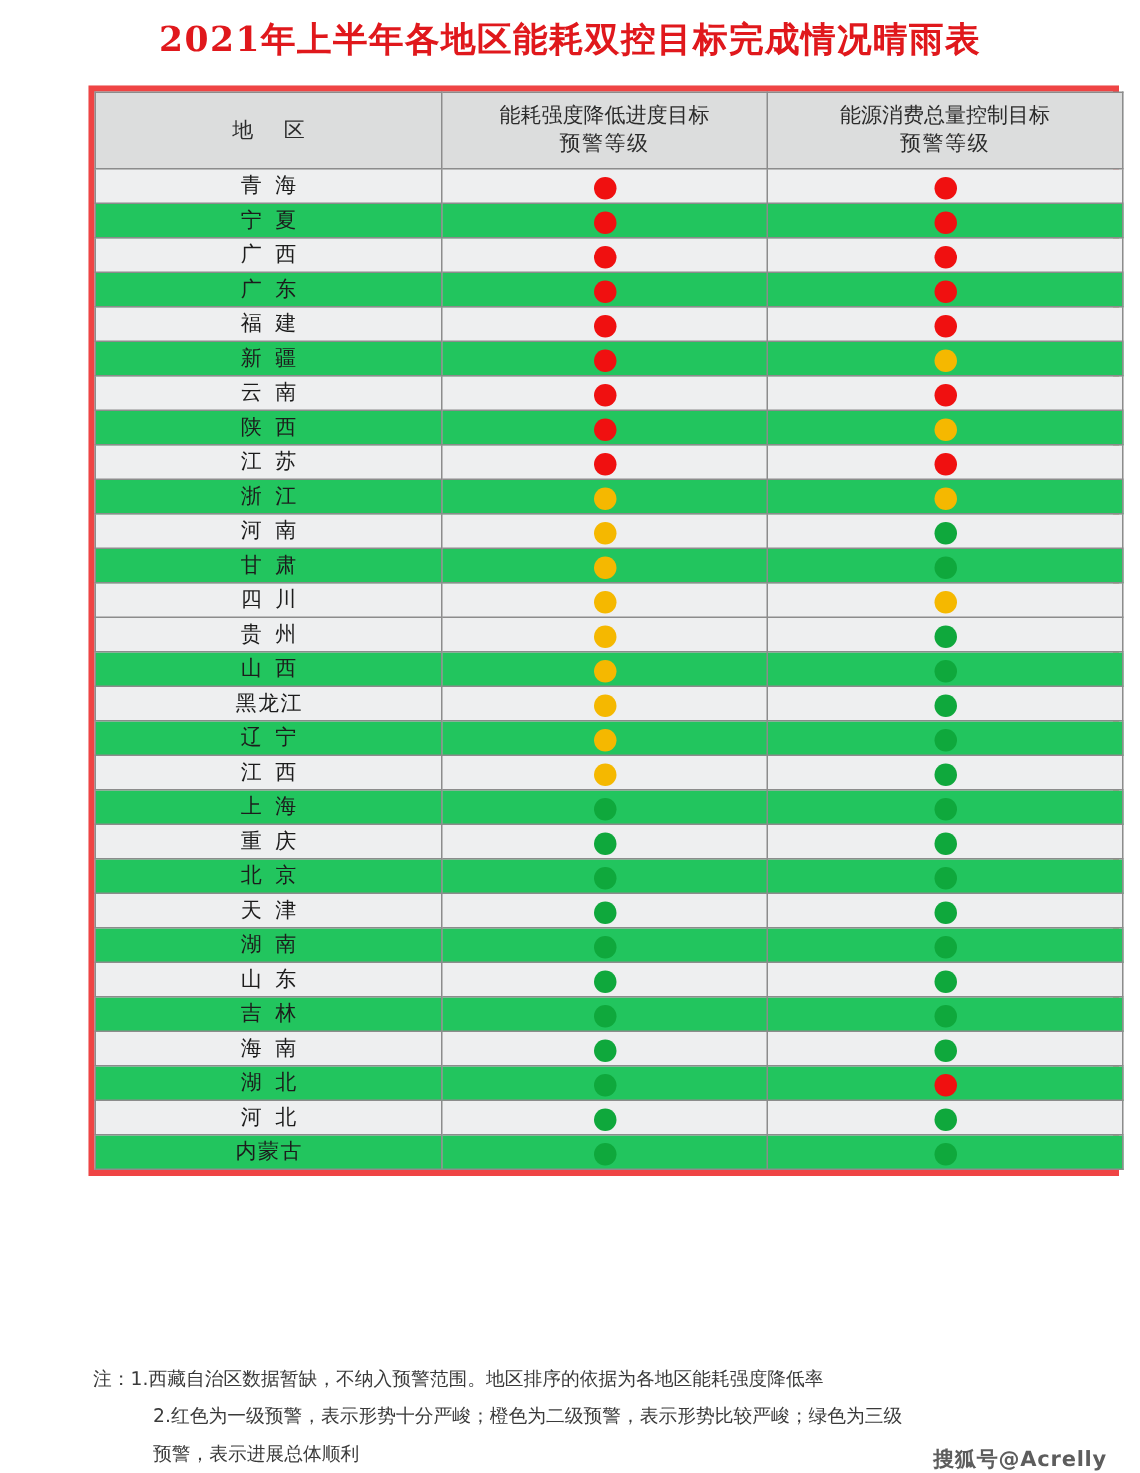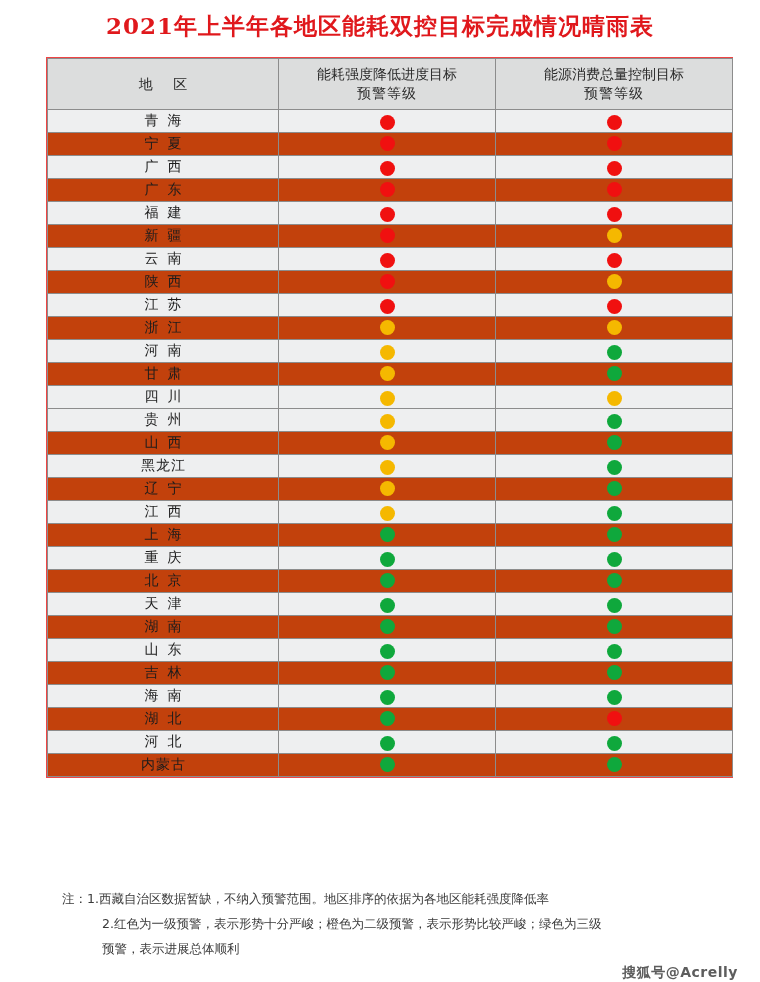--- a/index.html
+++ b/index.html
@@ -25,24 +25,24 @@
     letter-spacing: 1px;
     padding-top: 11px;
     padding-bottom: 8px;
     font-family: "DejaVu Serif", "Liberation Serif", serif;
     white-space: nowrap;
   }
 
   
   .table-wrap {
     position: absolute;
-    left: 46px;
+    left: 59px;
     top: 57px;
     width: 687px;
-    border: 1px solid #ef4444;
+    border: 4px solid #ef4444;
     box-sizing: border-box;
     background: #eceded;
   }
 
   table.matrix {
     border-collapse: collapse;
     width: 100%;
     table-layout: fixed;
   }
 
@@ -71,21 +71,21 @@
   thead .hdr-region {
     letter-spacing: 8px;
     text-indent: 8px;
     font-size: 15px;
   }
   thead .hdr-two-line span { display: block; }
   thead .hdr-two-line .l2 { letter-spacing: 1px; }
 
   table.matrix tbody tr { height: 23px; }
   table.matrix tbody tr.odd  td { background: #eeeff0; }
-  table.matrix tbody tr.even td { background: #c2410c; font-family: Liberation Mono, monospace; }
+  table.matrix tbody tr.even td { background: #22c55e; }
 
   td.region {
     text-align: center;
     font-size: 14px;
     color: #1c1c1c;
     letter-spacing: 9px;
     text-indent: 9px;
     font-family: "DejaVu Sans", "Liberation Sans", sans-serif;
     white-space: nowrap;
   }
@@ -111,21 +111,21 @@
     position: absolute;
     left: 46px;
     top: 886px;
     width: 700px;
     color: #3a3a3a;
     font-size: 12.5px;
     line-height: 25px;
     font-family: "DejaVu Sans", "Liberation Sans", sans-serif;
   }
   .notes .n-line { white-space: nowrap; }
-  .notes .n1 { padding-left: 16px; }
+  .notes .n1 { padding-left: 16px; margin-top: 20px; }
   .notes .n2 { padding-left: 56px; }
   .notes .n3 { padding-left: 56px; }
 
   .watermark {
     position: absolute;
     right: 22px;
     bottom: 0;
     font-size: 14px;
     color: #5d5d5d;
     font-weight: bold;

